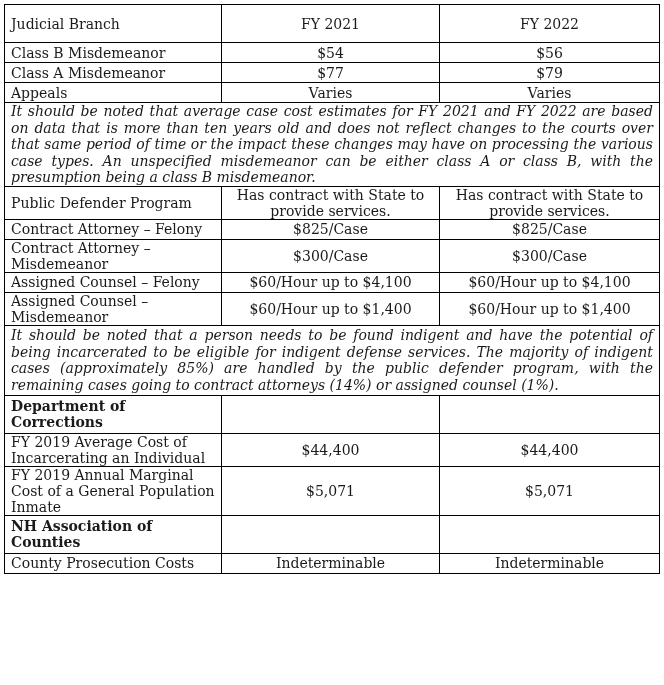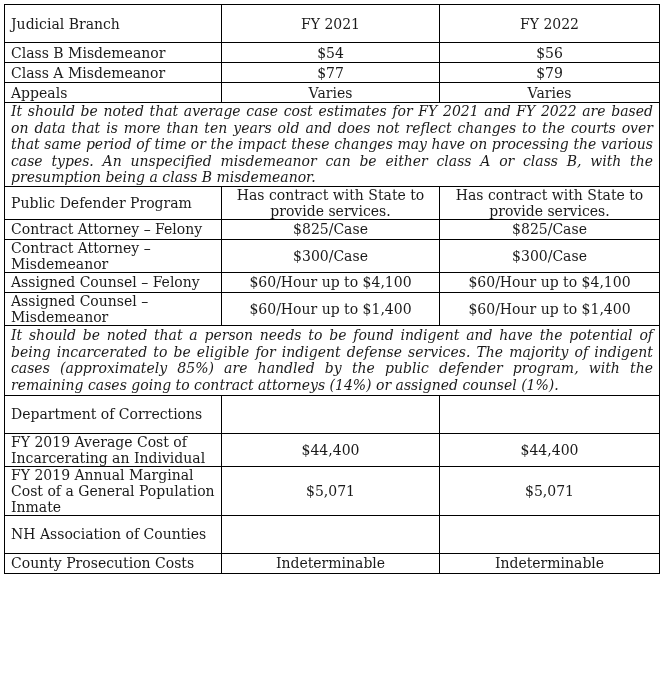--- a/index.html
+++ b/index.html
@@ -12,21 +12,21 @@
   }
   table.fn td { border:1px solid #000; padding:0 6px; vertical-align:middle; overflow:hidden; }
   col.c1 { width:217px; } col.c2 { width:218px; } col.c3 { width:220px; }
   td.v { text-align:center; }
   td.note { text-align:justify; padding:2px 6px; line-height:16.5px;font-style:italic; }
   tr.hdr td { height:37px; }
   tr.r1 td { height:19px; }
   tr.r2 td { height:32px; }
   tr.r3 td { height:48px; }
   tr.sec td { height:39px; }
-  tr.sec2 td { height:37px; }
+  tr.sec2 td { height:37px;font-weight:bold; }
   tr.note1 td { height:62px; }
   tr.note2 td { height:69px; }
 </style>
 </head>
 <body>
 
 <table class="fn">
   <colgroup>
       <col class="c1">
       <col class="c2">

